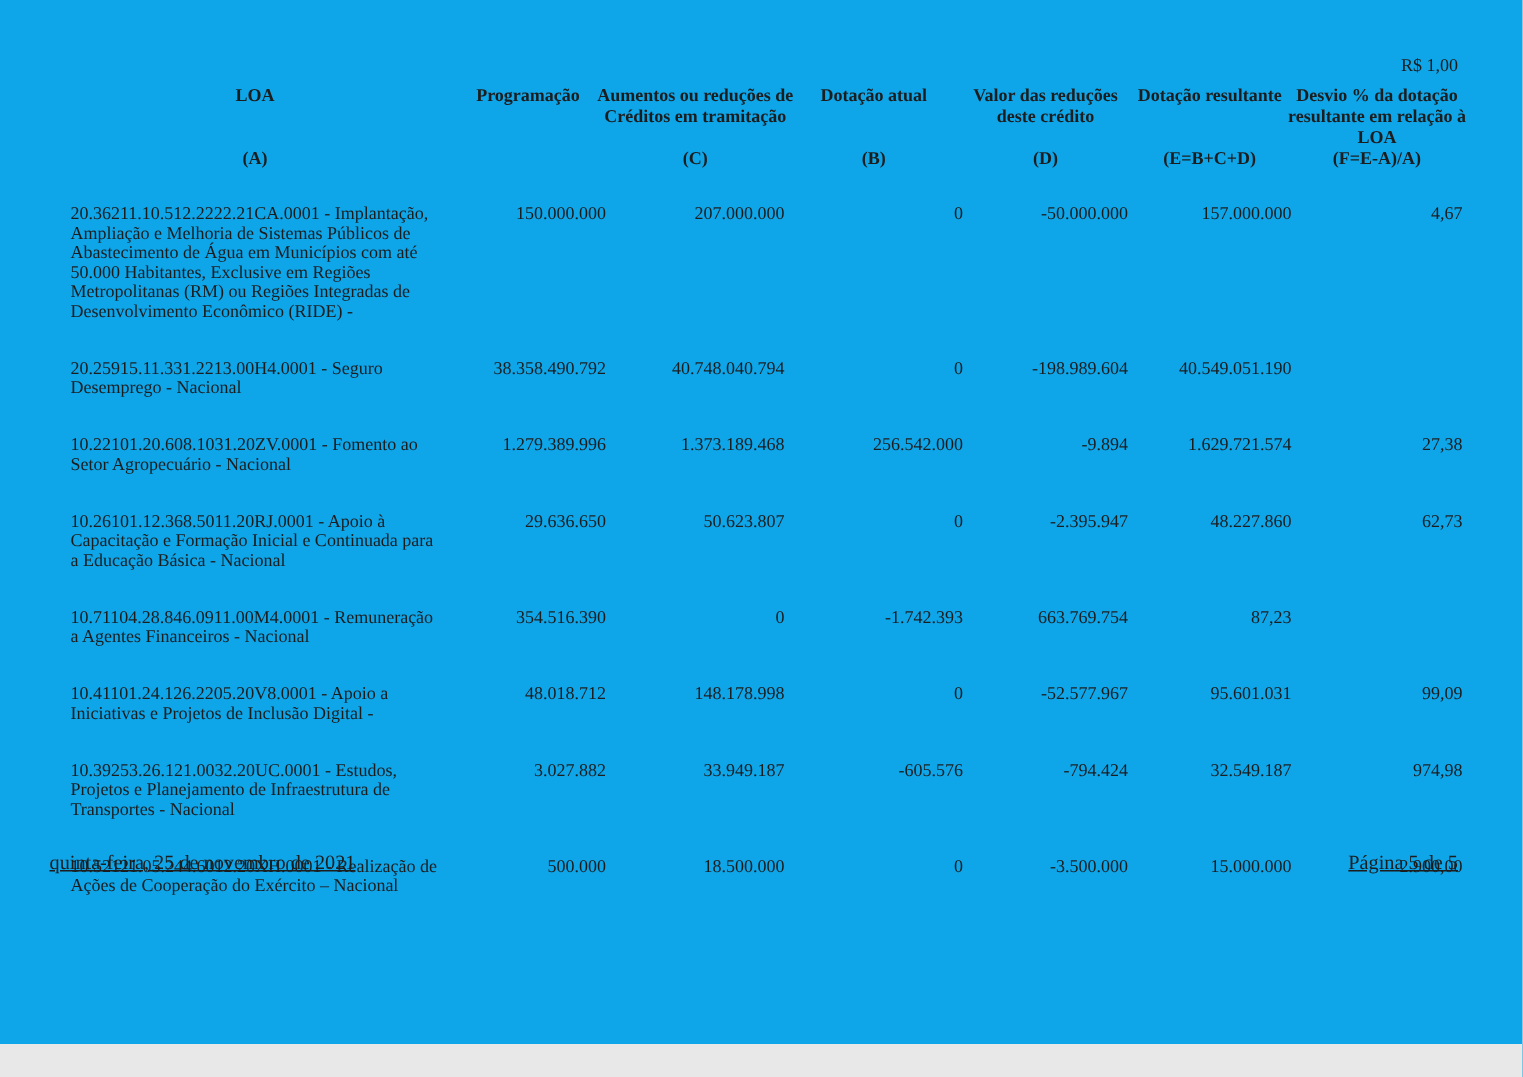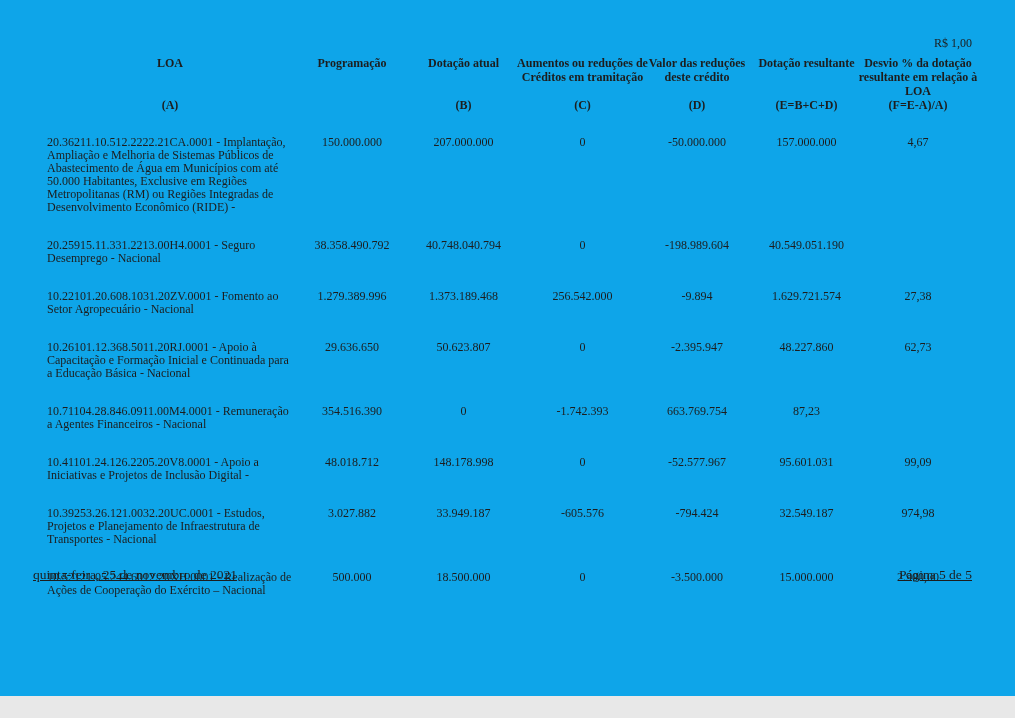--- a/index.html
+++ b/index.html
@@ -22,21 +22,21 @@
     width:935px;
   }
   .thead { position:absolute; top:56px; left:40px; font-weight:bold; font-size:12px; }
   .hcell { text-align:center; }
   .htitle { height:42px; line-height:14px; margin:0 -7px; }
   .hletter { line-height:14px; }
   .tbody { position:absolute; top:123px; left:40px; font-size:12px; }
   .row { margin-bottom:12px; }
   .cell { line-height:13px;margin-top:13px; }
   .prog { text-align:left; padding-left:7px; padding-right:6px; }
-  .num { text-align:center; }
+  .num { text-align:right; }
   .footer {
     position:absolute; top:567px; left:33px; right:43px;
     display:flex; justify-content:space-between;
     font-size:13.5px;
     text-decoration:underline;
   }
 </style>
 </head>
 <body>
 
@@ -47,26 +47,26 @@
   <div class="thead grid">
     <div class="hcell">
       <div class="htitle">LOA</div>
       <div class="hletter">(A)</div>
     </div>
     <div class="hcell">
       <div class="htitle">Programação</div>
       <div class="hletter"></div>
     </div>
     <div class="hcell">
+      <div class="htitle">Aumentos ou reduções de Créditos em tramitação</div>
+      <div class="hletter">(C)</div>
+    </div>
+    <div class="hcell">
       <div class="htitle">Dotação atual</div>
       <div class="hletter">(B)</div>
-    </div>
-    <div class="hcell">
-      <div class="htitle">Aumentos ou reduções de Créditos em tramitação</div>
-      <div class="hletter">(C)</div>
     </div>
     <div class="hcell">
       <div class="htitle">Valor das reduções deste crédito</div>
       <div class="hletter">(D)</div>
     </div>
     <div class="hcell">
       <div class="htitle">Dotação resultante</div>
       <div class="hletter">(E=B+C+D)</div>
     </div>
     <div class="hcell">

